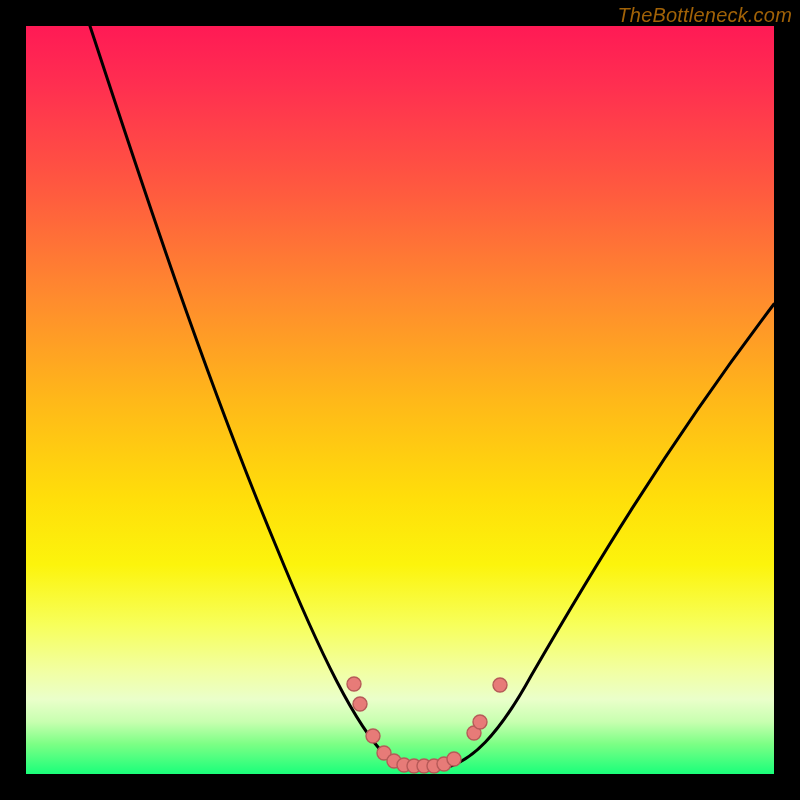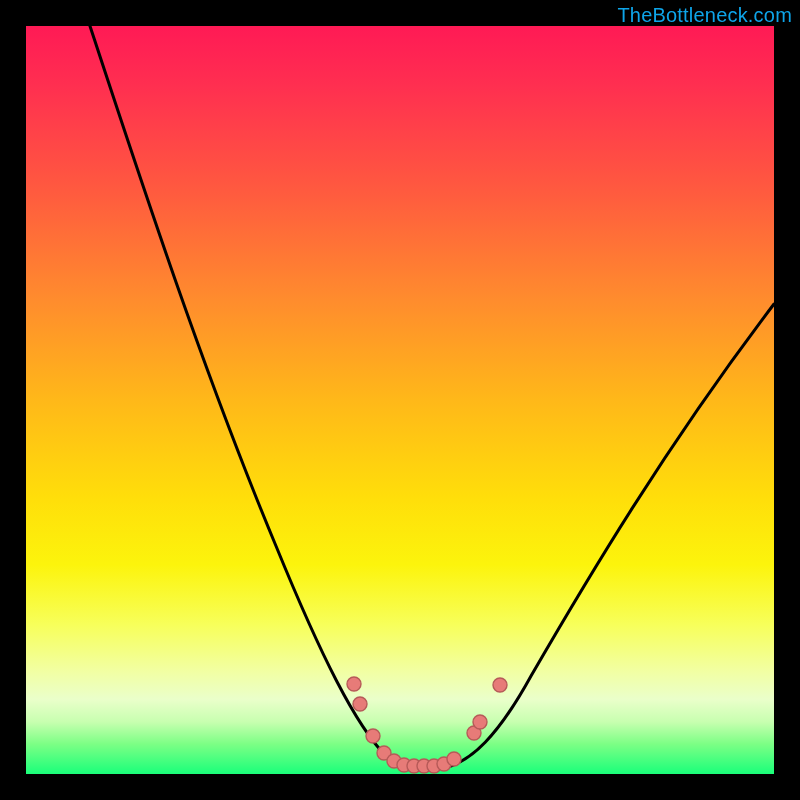--- a/index.html
+++ b/index.html
@@ -48,24 +48,25 @@
     left: 0;
     top: 0;
     width: 748px;
     height: 748px;
     overflow: visible;
   }
   .watermark {
     position: absolute;
     top: 4px;
     right: 8px;
-    color: #0ea5e9;
+    color: #a16207;
     font-size: 20px;
     letter-spacing: 0.2px;
     user-select: none;
+    font-style: italic;
   }
 </style>
 </head>
 <body>
 
 <div class="frame">
   <div class="plot-area"></div>
 
   <svg class="curve" viewBox="0 0 748 748">
 

